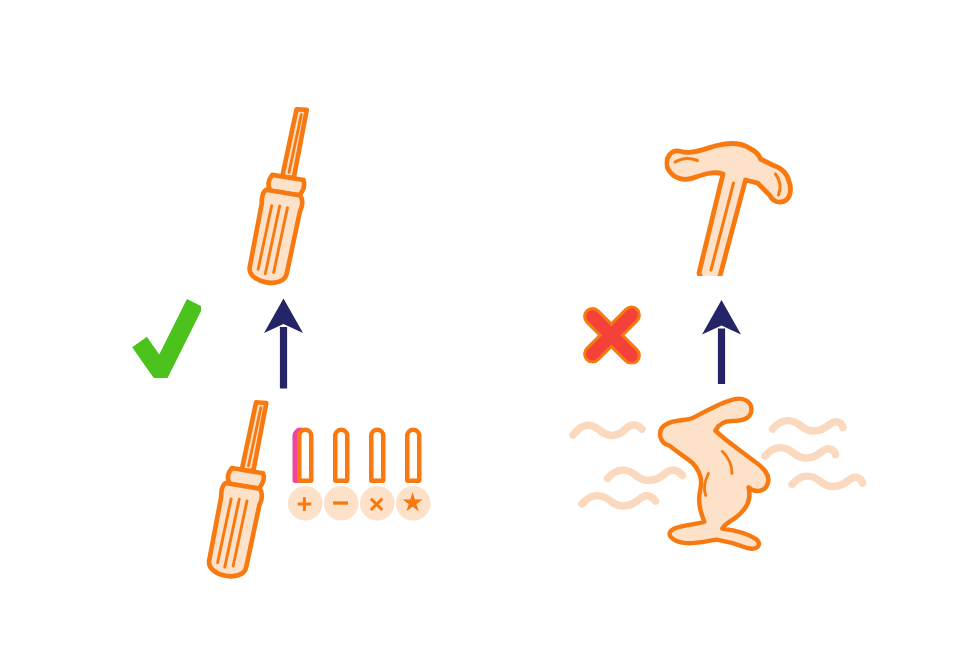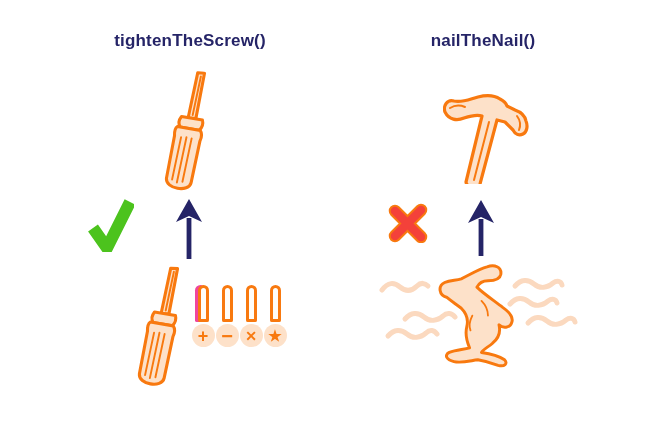--- a/index.html
+++ b/index.html
@@ -34,22 +34,20 @@
     font-weight:900;line-height:1;
   }
   .g-plus{font-size:18px;} .g-minus{font-size:20px;} .g-cross{font-size:14px;} .g-star{font-size:15px;}
   .tilt12{transform:rotate(12deg);}
 </style>
 </head>
 <body>
 
 <div class="canvas">
 
-  <div class="title" style="left:65px;top:31px;">tightenTheScrew()</div>
-  <div class="title" style="left:358px;top:31px;">nailTheNail()</div>
 
   <svg class="abs tilt12" style="left:160px;top:69px;" width="54" height="127" viewBox="0 0 56 132">
     <path class="tool-fill" d="M26 3 L33 2 L34 50 L26 51 Z"></path>
     <path class="tool-line" d="M30 6 L30 47"></path>
     <path class="tool-fill" d="M19 51 L41 50 C43 54,42 58,40 61 L20 62 C17 59,17 55,19 51 Z"></path>
     <path class="tool-fill" d="M17 62 L41 61 C44 64,44 68,43 72 L43 116 C43 127,18 128,17 117 L16 72 C15 68,15 64,17 62 Z"></path>
     <path class="tool-line" d="M23 72 L23 117 M28.5 71 L28.5 119 M34 71 L34 117"></path>
   </svg>
 
   <svg class="abs" style="left:88px;top:196px;" width="46" height="56" viewBox="0 0 46 56">

